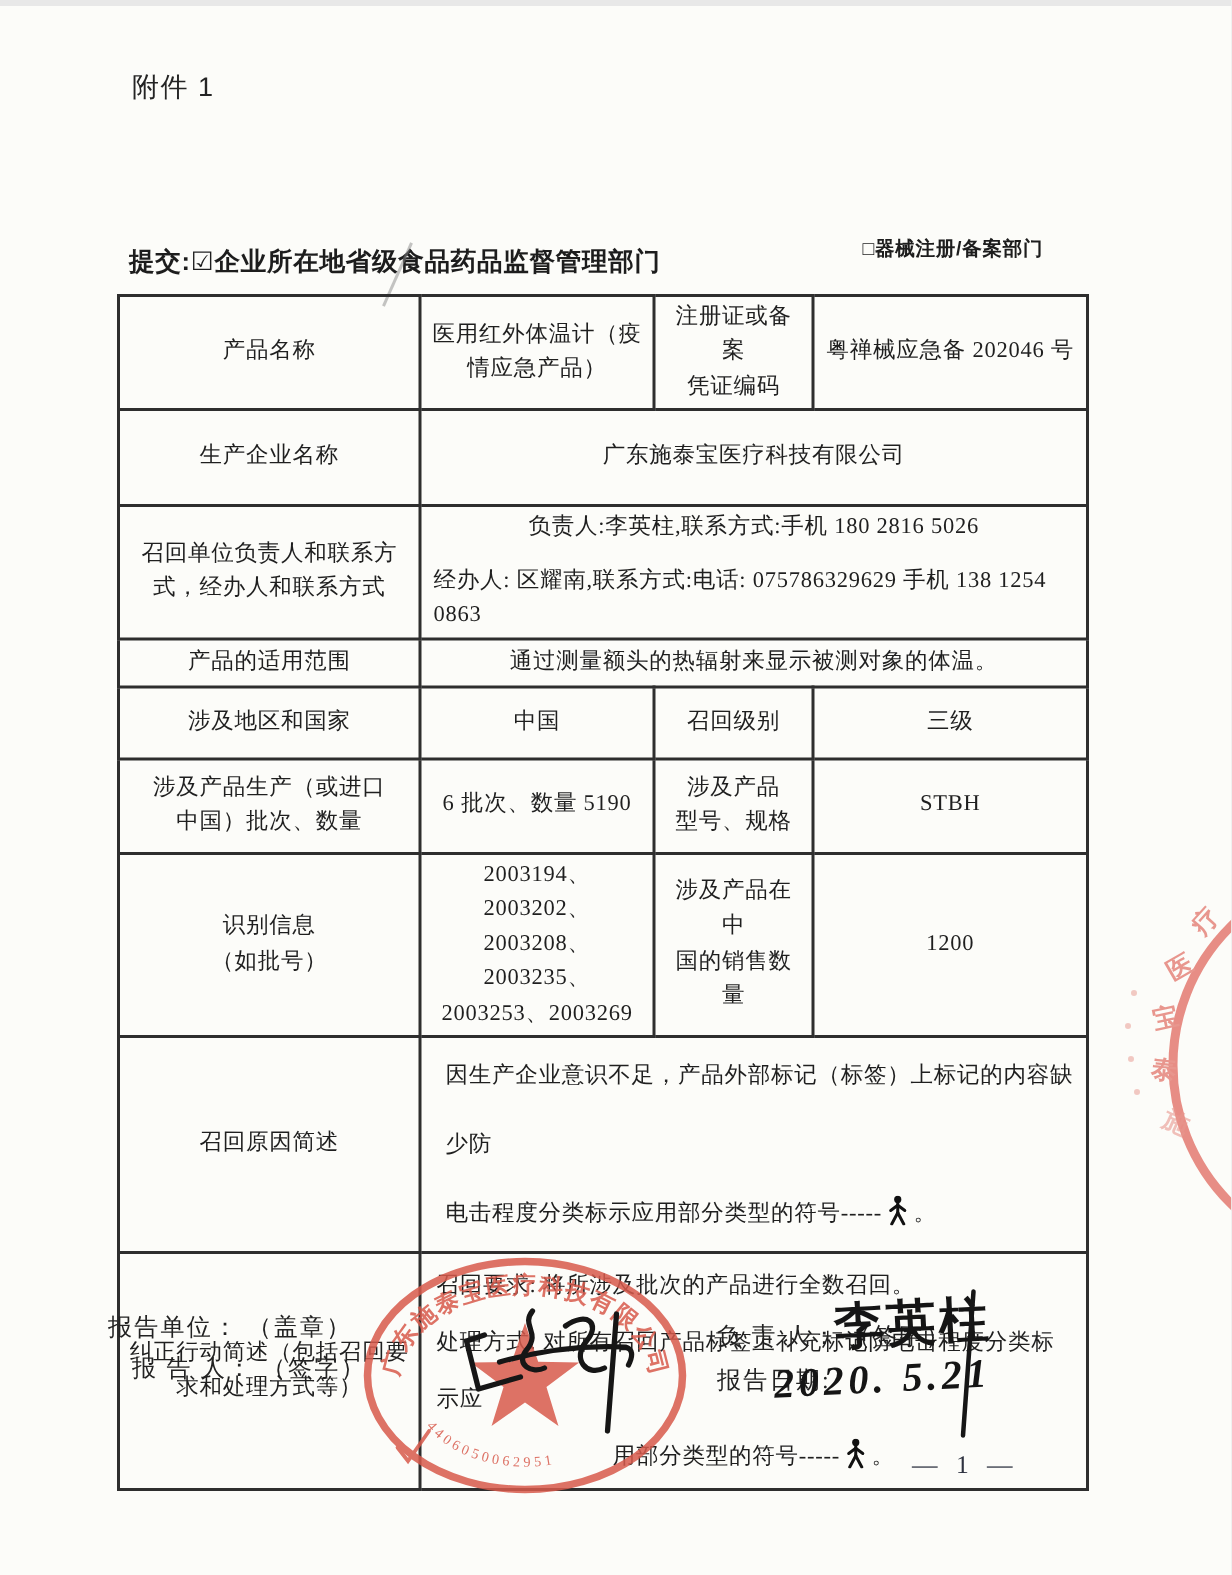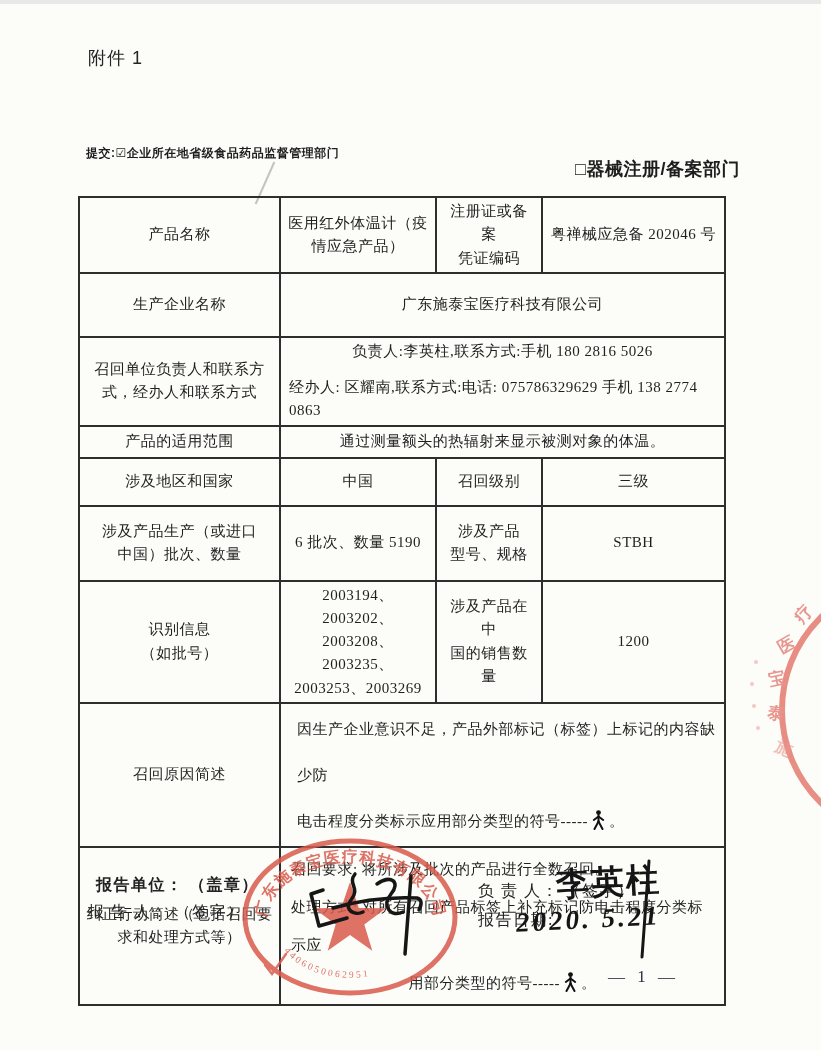--- a/index.html
+++ b/index.html
@@ -6,23 +6,23 @@
   .sheet{
     position:relative;width:821px;height:1050px;margin:4px auto;
     background:#fcfcf9;overflow:hidden;
     font-family:"Liberation Serif","DejaVu Serif",serif;color:#1f1f1f;
   }
   .attachment{position:absolute;left:88px;top:42px;font-size:18px;
     font-family:"Liberation Sans","DejaVu Sans",sans-serif;color:#242424;letter-spacing:1px;}
   .doc-title{position:absolute;left:0;top:90px;width:821px;text-align:center;
     font-size:29px;font-weight:bold;letter-spacing:3px;color:#1b1b1b;
     font-family:"Liberation Sans","DejaVu Sans",sans-serif;}
-  .submit-left{position:absolute;left:86px;top:141px;font-size:12px;font-weight:bold;
+  .submit-left{position:absolute;left:86px;top:159px;font-size:17px;font-weight:bold;
     font-family:"Liberation Sans","DejaVu Sans",sans-serif;letter-spacing:.5px;color:#1d1d1d;}
-  .submit-right{position:absolute;left:575px;top:153px;font-size:18px;font-weight:bold;
+  .submit-right{position:absolute;left:575px;top:153px;font-size:13px;font-weight:bold;
     font-family:"Liberation Sans","DejaVu Sans",sans-serif;letter-spacing:.5px;color:#1d1d1d;}
   table.form{position:absolute;left:78px;top:192px;width:646px;
     border-collapse:collapse;table-layout:fixed;}
   table.form td{
     border:2px solid #2e2e2e;font-size:15px;text-align:center;vertical-align:middle;
     letter-spacing:.5px;line-height:1.55;padding:2px 6px;color:#1f1f1f;}
   .pre{white-space:pre-line;}
   .contact-line1{text-align:center;margin-top:0;}
   .contact-line2{text-align:left;margin-top:13px;padding-left:2px;}
   .reason-line{line-height:46px;text-align:left;padding-left:10px;}
@@ -74,34 +74,34 @@
     </tr>
     <tr style="height:64px">
       <td>生产企业名称</td>
       <td colspan="3">广东施泰宝医疗科技有限公司</td>
     </tr>
     <tr style="height:71px">
       <td class="pre">召回单位负责人和联系方
 式，经办人和联系方式</td>
       <td colspan="3">
         <div class="contact-line1">负责人:李英柱,联系方式:手机 180 2816 5026</div>
-        <div class="contact-line2">经办人: 区耀南,联系方式:电话: 075786329629 手机 138 2774 0863</div>
+        <div class="contact-line2">经办人: 区耀南,联系方式:电话: 075786329629 手机 138 1254 0863</div>
       </td>
     </tr>
     <tr style="height:32px">
       <td>产品的适用范围</td>
       <td colspan="3">通过测量额头的热辐射来显示被测对象的体温。</td>
     </tr>
     <tr style="height:48px">
       <td>涉及地区和国家</td>
       <td>中国</td>
       <td>召回级别</td>
       <td>三级</td>
     </tr>
-    <tr style="height:75px">
+    <tr style="height:63px">
       <td class="pre">涉及产品生产（或进口
 中国）批次、数量</td>
       <td>6 批次、数量 5190</td>
       <td class="pre">涉及产品
 型号、规格</td>
       <td>STBH</td>
     </tr>
     <tr style="height:74px">
       <td class="pre">识别信息
 （如批号）</td>
@@ -146,21 +146,21 @@
                   <path d="M7.5,11.5 L3.5,19"></path>
                   <path d="M7.5,11.5 L11.5,19"></path>
                 </g>
               </svg><span>。</span>
         </div>
       </td>
     </tr>
   </tbody>
     </table>
 
-  <div class="f-label" style="left:96px;top:871px;font-weight:bold;">报告单位： （盖章）</div>
+  <div class="f-label" style="left:72px;top:871px;">报告单位： （盖章）</div>
   <div class="f-label" style="left:88px;top:898px;">报 告 人： （签字）</div>
   <div class="f-label" style="left:478px;top:877px;">负 责 人： （签字）</div>
   <div class="f-label" style="left:478px;top:906px;">报告日期:</div>
 
   <div class="sig-responsible">李英柱</div>
   <svg class="abs" style="left:633px;top:853px;" width="26" height="106">
     <path d="M16,4 L9,100" stroke="#161616" stroke-width="3" fill="none" stroke-linecap="round"></path>
   </svg>
   <div class="sig-date">2020. 5.21</div>
 

